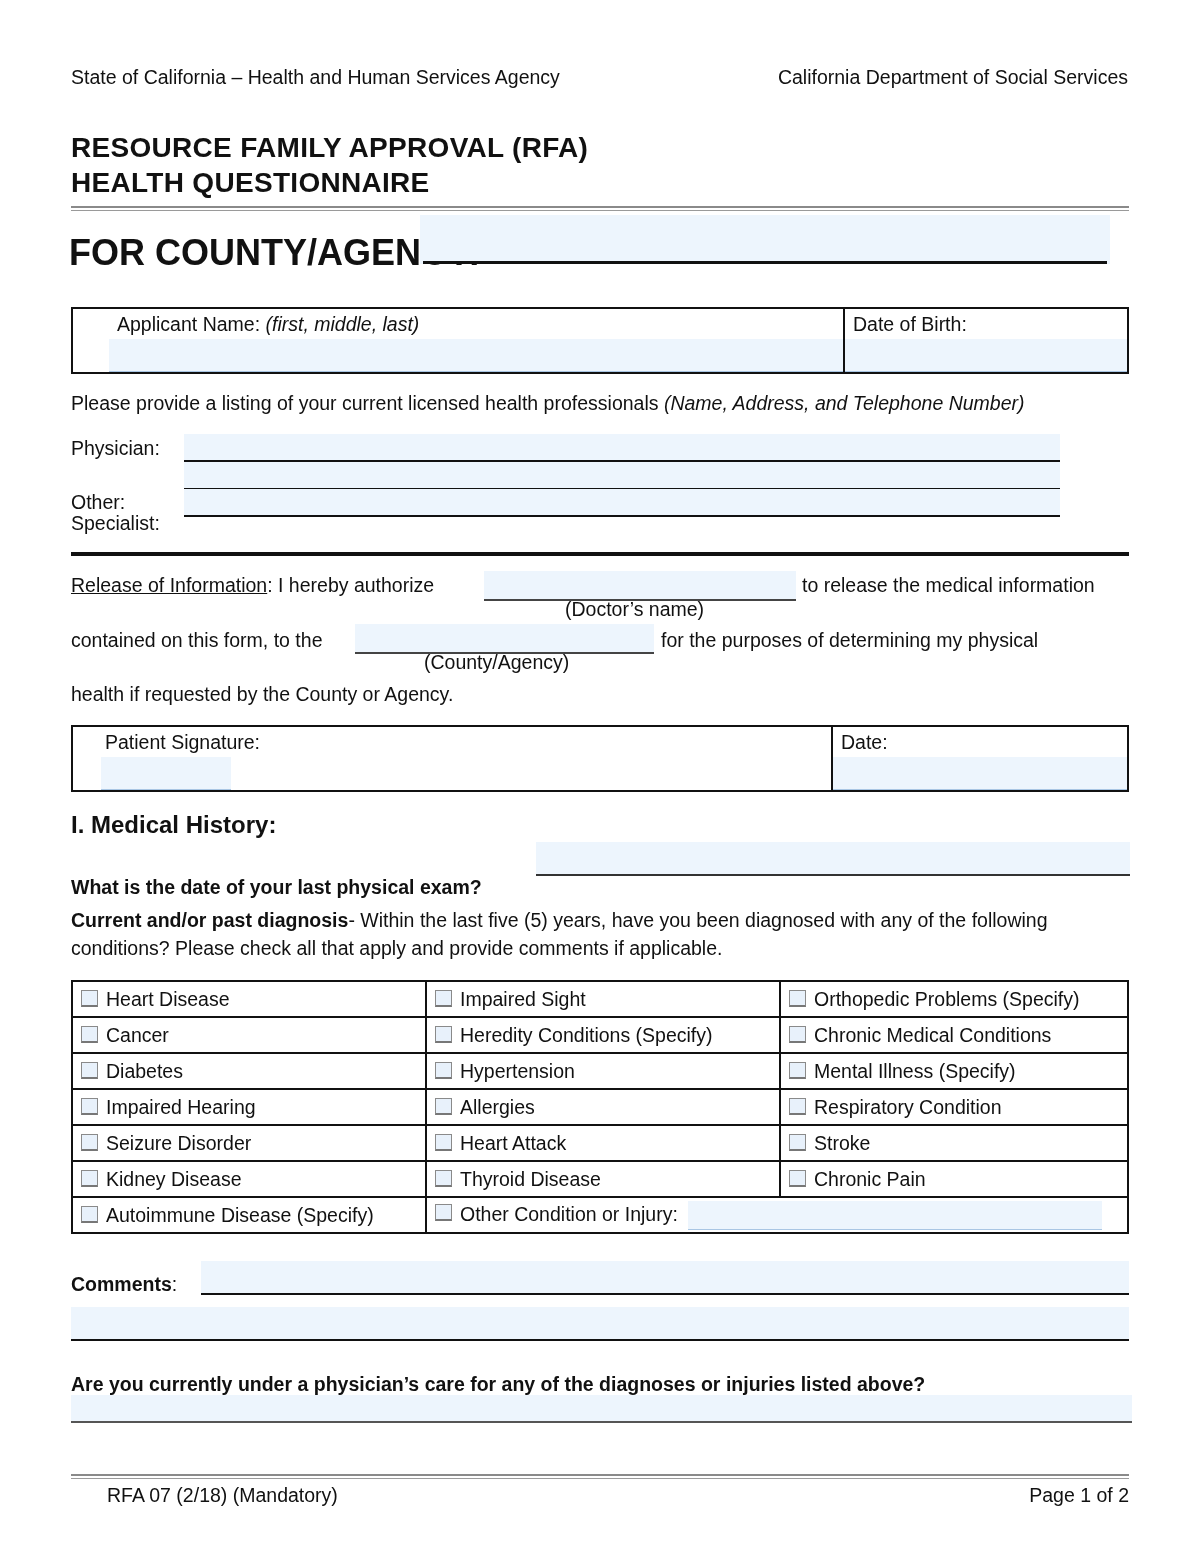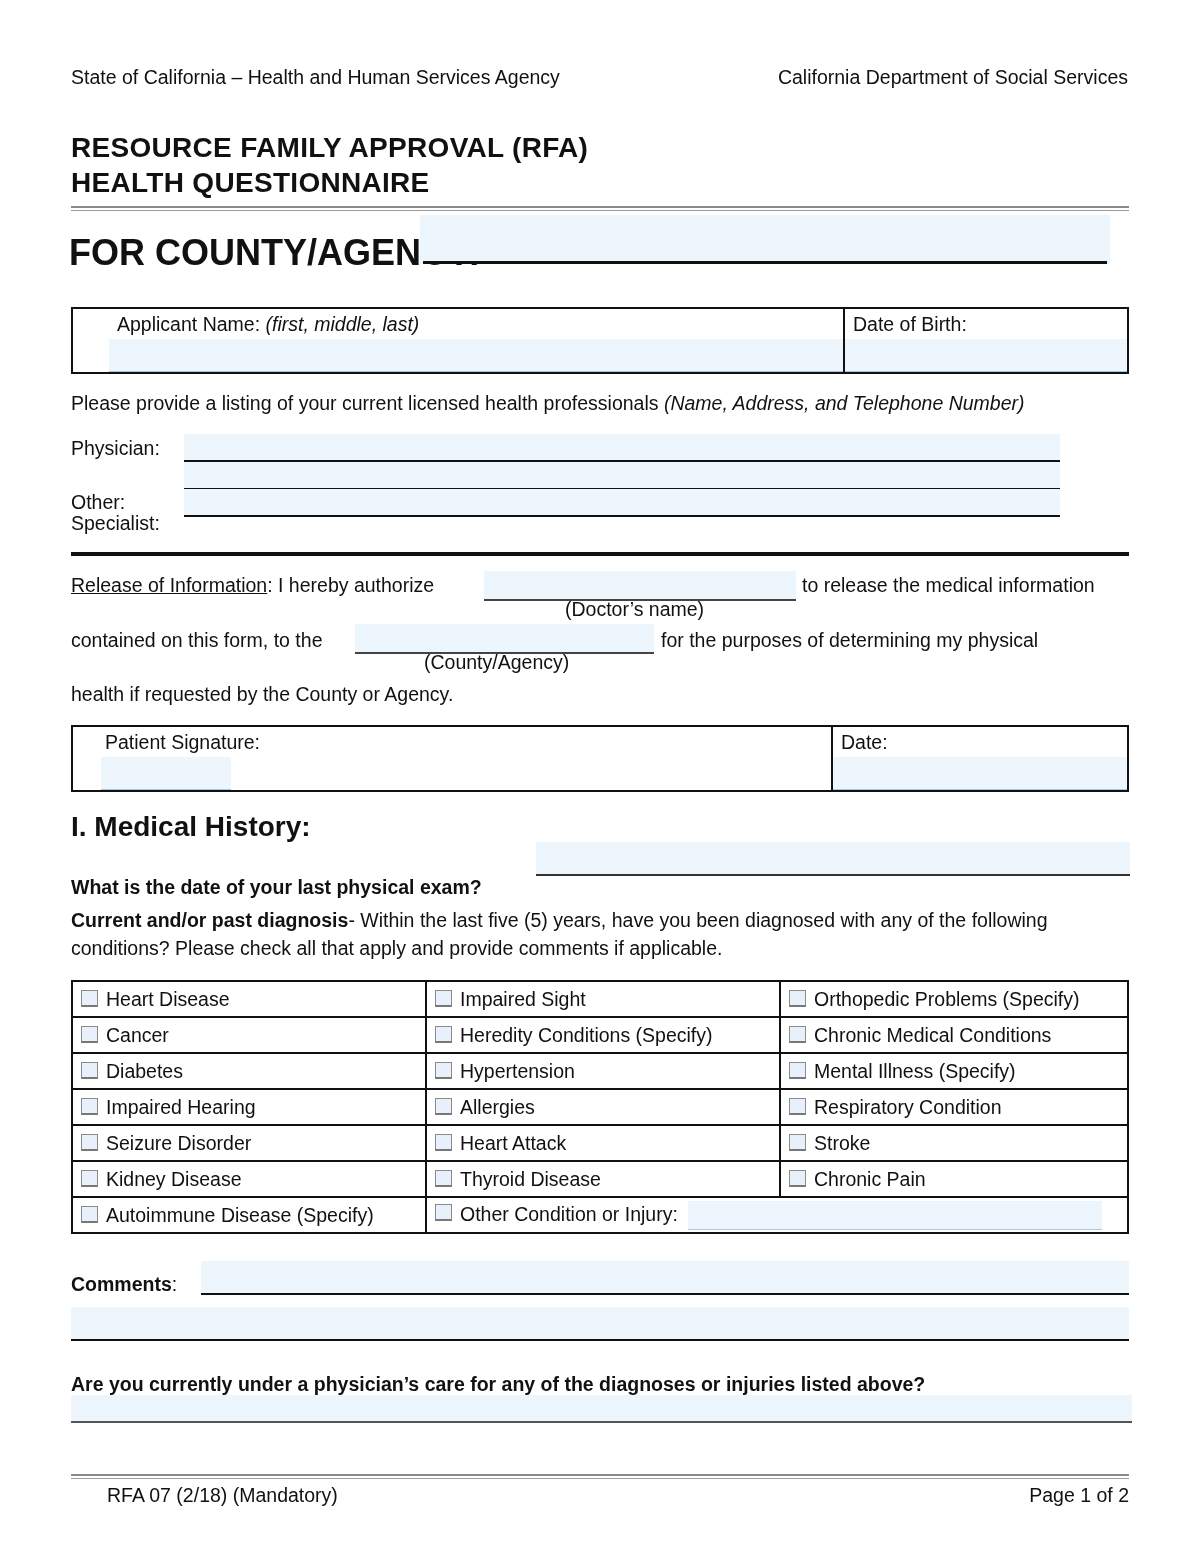--- a/index.html
+++ b/index.html
@@ -94,21 +94,21 @@
       <div class="fld" style="width:130px; margin-left:4px;"></div>
     </td>
     <td>
       <div class="lbl">Date:</div>
       <div class="fld"></div>
     </td>
   </tr>
 </tbody>
   </table>
 
-<div class="abs p bold" style="left:71px; top:811px; font-size:28px;">I. Medical History:</div>
+<div class="abs p bold" style="left:71px; top:811px; font-size:24px;">I. Medical History:</div>
 <div class="abs p bold" style="left:71px; top:852px;margin-top:24px;">What is the date of your last physical exam?</div>
 <div class="abs" style="left:536px; top:842px; width:594px; height:32px; background:#edf5fd; border-bottom:2px solid #333;"></div>
 
 <div class="abs p" style="left:71px; top:906px; width:1060px; line-height:28px;">
   <b>Current and/or past diagnosis</b><span>- Within the last five (5) years, have you been diagnosed with any of the following conditions?  Please check all that apply and provide comments if applicable.</span>
 </div>
 
 <table class="cond">
   <tbody>
       <tr>

